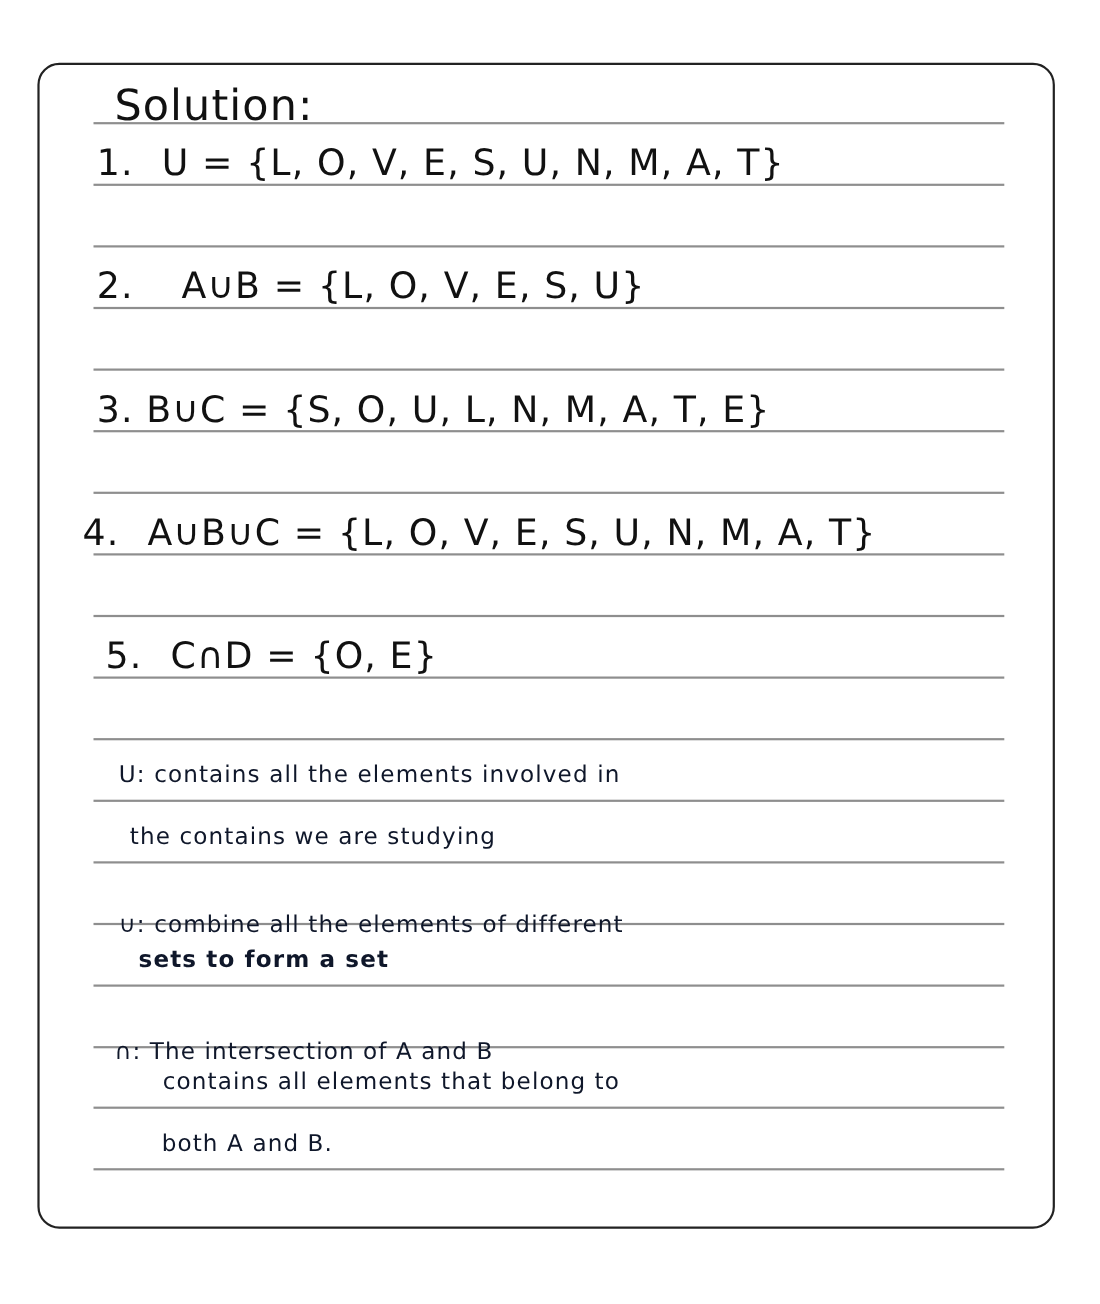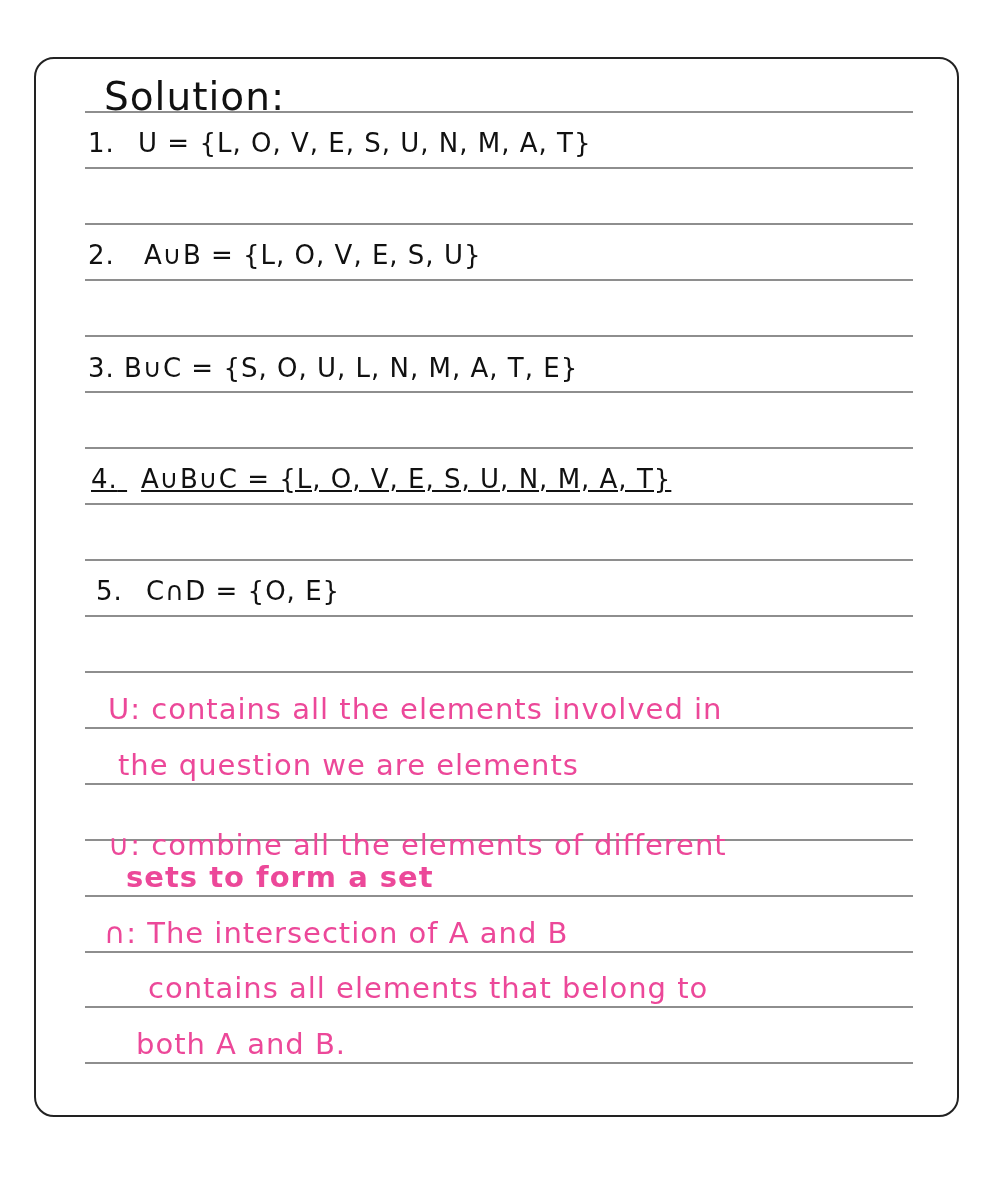--- a/index.html
+++ b/index.html
@@ -9,23 +9,23 @@
     border: 2px solid #222; border-radius: 20px; box-sizing: border-box; background: #fff;
   }
   .rule {
     position: absolute; left: 85px; width: 828px; height: 2px; background: #8e8e8e;
   }
   .line {
     position: absolute; left: 0; white-space: nowrap;
     font-family: "DejaVu Sans", sans-serif;
     letter-spacing: 1px;
   }
-  .black { color: #111; font-size: 26px; }
+  .black { color: #111; font-size: 33px; }
   .heading { font-size: 39px; }
-  .red { color: #ec4899; font-size: 29px; }
+  .red { color: #0f172a; font-size: 21px; }
 </style>
 </head>
 <body>
 
 <div class="card"></div>
 
 <div class="rule" style="top:111px"></div>
 <div class="rule" style="top:167px"></div>
 <div class="rule" style="top:223px"></div>
 <div class="rule" style="top:279px"></div>
@@ -45,34 +45,34 @@
 <div class="rule" style="top:1062px"></div>
 
 <div class="line black heading" style="left:104px; top:74px;">Solution:</div>
 
 <div class="line black" style="left:88px; top:128px;">
   <span>1.</span>
   <span style="margin-left:14px">U = {L, O, V, E, S, U, N, M, A, T}</span>
 </div>
 <div class="line black" style="left:88px; top:240px;">
   <span>2.</span>
-  <span style="margin-left:20px">A∪B = {L, O, V, E, S, U}</span>
+  <span style="margin-left:32px">A∪B = {L, O, V, E, S, U}</span>
 </div>
 <div class="line black" style="left:88px; top:353px;">
   <span>3.</span>
   <span style="margin-left:0">B∪C = {S, O, U, L, N, M, A, T, E}</span>
 </div>
-<div class="line black" style="left:91px; top:464px;text-decoration:underline;">
+<div class="line black" style="left:75px; top:464px;">
   <span>4.</span>
   <span style="margin-left:14px">A∪B∪C = {L, O, V, E, S, U, N, M, A, T}</span>
 </div>
 <div class="line black" style="left:96px; top:576px;">
   <span>5.</span>
   <span style="margin-left:14px">C∩D = {O, E}</span>
 </div>
 
 <div class="line red" style="left:108px; top:692px;">U: contains all the elements involved in</div>
-<div class="line red" style="left:118px; top:748px;">the question we are elements</div>
+<div class="line red" style="left:118px; top:748px;">the contains we are studying</div>
 <div class="line red" style="left:108px; top:804px;margin-top:24px;">∪: combine all the elements of different</div>
 <div class="line red" style="left:126px; top:860px;font-weight:bold;">sets to form a set</div>
-<div class="line red" style="left:104px; top:916px;text-align:right;">∩: The intersection of A and B</div>
+<div class="line red" style="left:104px; top:944px;text-align:right;">∩: The intersection of A and B</div>
 <div class="line red" style="left:148px; top:971px;">contains all elements that belong to</div>
-<div class="line red" style="left:136px; top:1027px;">both A and B.</div>
+<div class="line red" style="left:147px; top:1027px;">both A and B.</div>
 
 </body></html>

